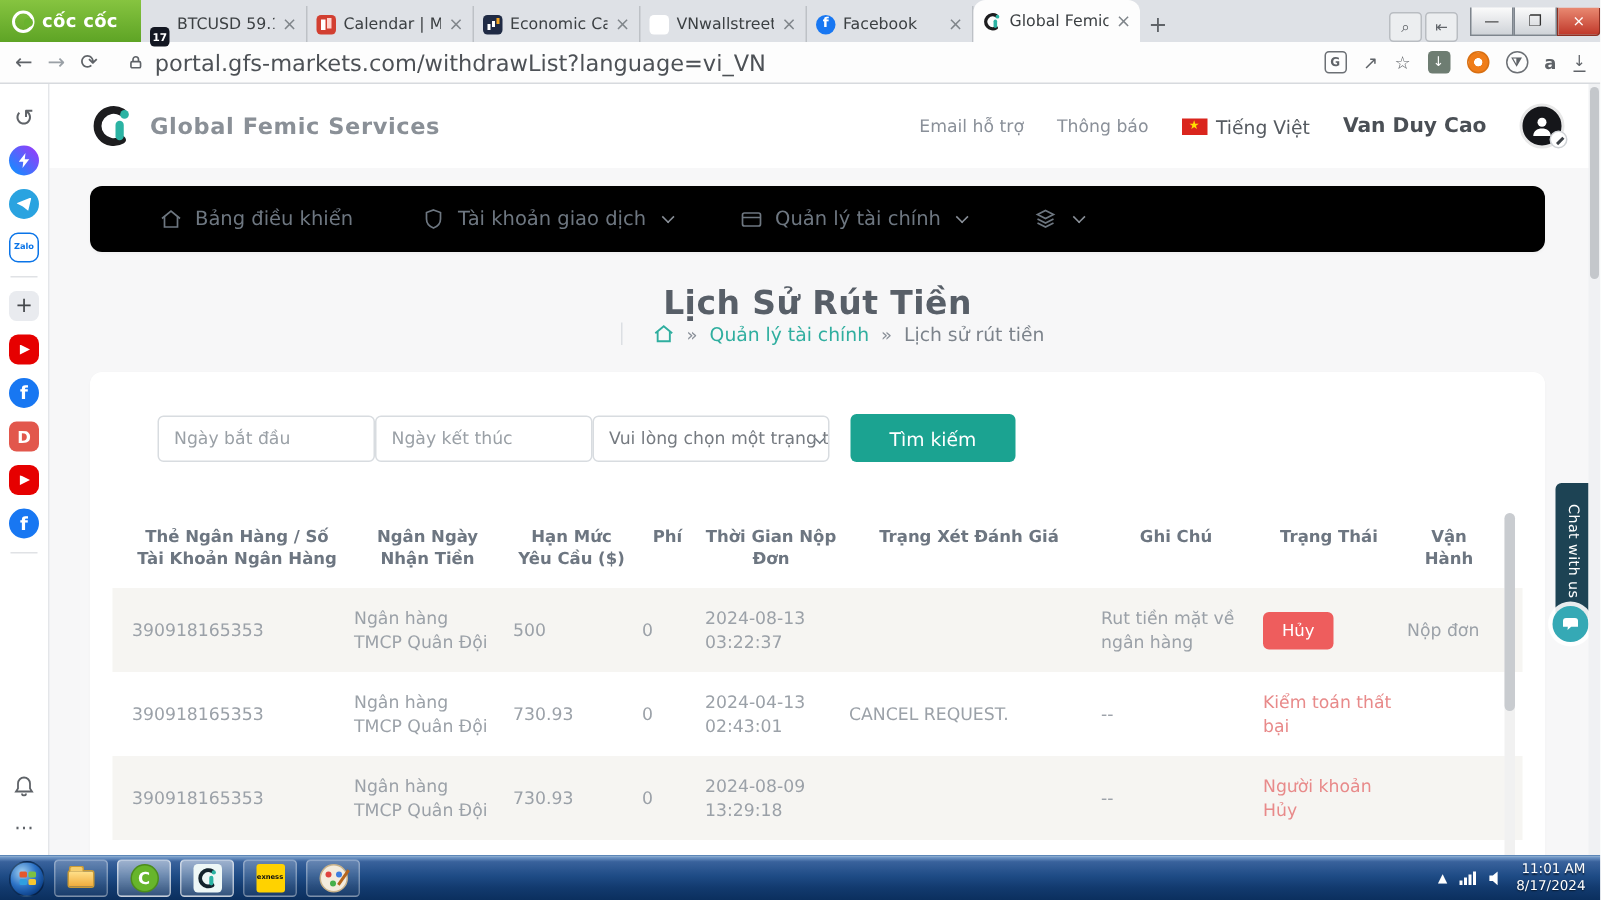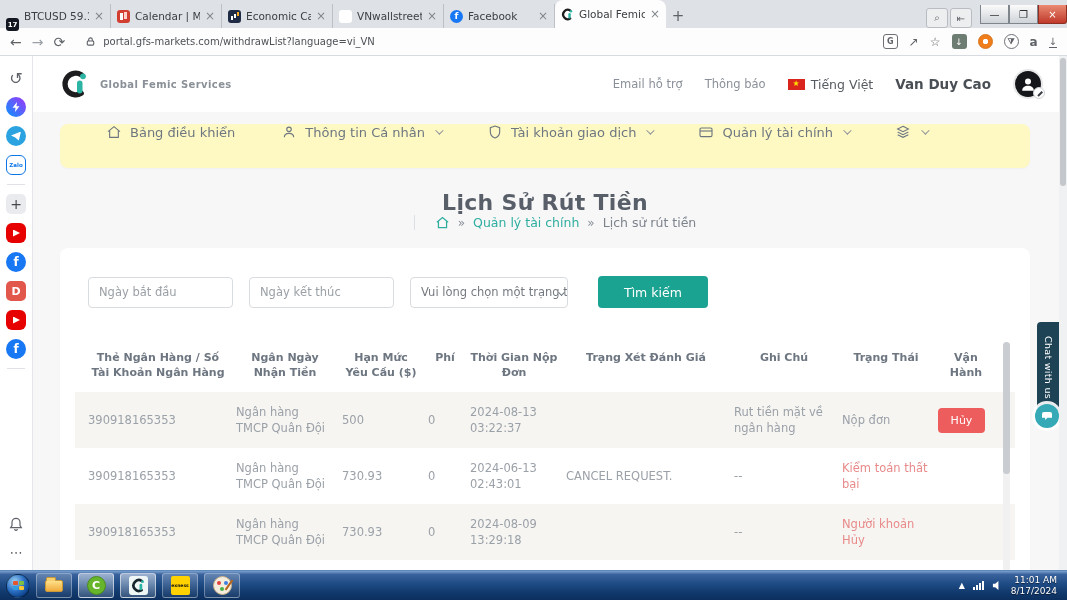--- a/index.html
+++ b/index.html
@@ -30,21 +30,21 @@
   .winbar { display:flex; align-items:flex-start; gap:2px; padding:0 0 0 6px; }
   .chrome-tool { width:22px; height:20px; margin-top:3px; display:flex; align-items:center; justify-content:center; color:#5f6368; border:1px solid #b9bdc2; border-radius:3px; background:#eceef0; font-size:10px; }
   .winbtns { display:flex; margin-left:6px; }
   .winbtn { width:29px; height:19px; border:1px solid #7e858d; border-top:none; display:flex; align-items:center; justify-content:center; font-size:10px; color:#333; background:linear-gradient(#fbfbfb,#cfd3d8); }
   .winbtn.close { background:linear-gradient(#e98a72,#c0392b); color:#fff; border-color:#8d2f22; border-radius:0 0 3px 0; }
 
   
   .urlbar { height:28px; background:#fdfdfd; border-bottom:1px solid #d7dade; display:flex; align-items:center; gap:10px; padding:0 10px; }
   .nav-glyph { color:#5f6368; font-size:14px; line-height:1; }
   .addr { flex:1; display:flex; align-items:center; gap:7px; padding:3px 10px; }
-  .url-text { font-size:10px; color:#4d5156; }
+  .url-text { font-size:15px; color:#4d5156; }
   .bar-icons { display:flex; align-items:center; gap:11px; }
   .mini { font-size:12px; color:#5f6368; line-height:1; }
   .mini-box { width:15px; height:15px; border:1.3px solid #6c7075; border-radius:3px; display:flex; align-items:center; justify-content:center; font-size:8px; font-weight:bold; color:#5f6368; }
   .mini-dl { width:15px; height:15px; border-radius:3px; background:#6e7d72; color:#fff; display:flex; align-items:center; justify-content:center; font-size:9px; }
   .mini-cc { width:15px; height:15px; border-radius:50%; background:radial-gradient(circle at 50% 50%, #fff 28%, #ef7d1a 32%); border:1px solid #d86f12; }
   .dl-tray { border-bottom:1.6px solid #5f6368; padding-bottom:0px; font-size:10px; color:#5f6368; }
 
   
   .viewport { position:relative; height:514px; display:flex; overflow:hidden; background:#f7f7f8; }
 
@@ -63,47 +63,47 @@
   .ic-fb { background:#1877f2; color:#fff; font-weight:bold; font-size:12px; }
   .ic-d { background:#e2574c; border-radius:5px; color:#fff; font-weight:bold; font-size:11px; }
   .rail-div { width:18px; height:1px; background:#e0e2e5; flex:0 0 auto; }
   .rail-spacer { flex:1; }
   .ic-dots { color:#5f6368; font-size:13px; }
 
   
   .page { position:relative; flex:1; overflow:hidden; }
   .site-header { height:56px; background:#fff; display:flex; align-items:center; padding:0 24px 0 27px; }
   .logo { display:flex; align-items:center; gap:10px; }
-  .logo-name { font-size:10px; font-weight:bold; color:#8a9097; letter-spacing:.4px; }
+  .logo-name { font-size:15px; font-weight:bold; color:#8a9097; letter-spacing:.4px; }
   .sh-right { margin-left:auto; display:flex; align-items:center; gap:22px; }
   .sh-link { font-size:11.5px; color:#8a9099; }
   .lang { display:flex; align-items:center; gap:6px; font-size:12.5px; color:#565b61; }
   .flag { width:17px; height:11px; background:#da251d; display:flex; align-items:center; justify-content:center; color:#ffdf00; font-size:8px; line-height:1; }
   .username { font-size:13.5px; font-weight:bold; color:#4a4f55; }
   .avatar { width:30px; height:30px; border-radius:50%; background:#15161a; border:2px solid #e8e8e8; position:relative; display:flex; align-items:center; justify-content:center; }
   .avatar svg { width:20px; height:20px; }
   .avatar-edit { position:absolute; right:-4px; bottom:-2px; width:12px; height:12px; border-radius:50%; background:#fff; border:1px solid #cfd2d6; }
   .avatar-edit::after { content:""; position:absolute; left:2.5px; top:5px; width:6px; height:1.6px; background:#3a3f45; transform:rotate(-45deg); }
 
   .page-body { padding:12px 37px 0 27px; }
-  .menu { background:#fef9c3; border-radius:8px; height:44px; display:flex; align-items:flex-start; gap:46px; padding:0 46px; box-shadow:0 1px 2px rgba(0,0,0,.03); }
+  .menu { background:#000000; border-radius:8px; height:44px; display:flex; align-items:center; gap:46px; padding:0 46px; box-shadow:0 1px 2px rgba(0,0,0,.03); }
   .menu-item { display:flex; align-items:center; gap:8px; color:#6e7781; font-size:13px; }
   .menu-item svg { width:16px; height:16px; }
   .chev { width:6px; height:6px; border-right:1.6px solid #8a9099; border-bottom:1.6px solid #8a9099; transform:rotate(45deg) translateY(-2px); margin-left:2px; }
 
   .title-row { display:flex; align-items:center; margin:22px 0 0 0;flex-direction:column; }
   .page-title { font-size:22px; font-weight:600; color:#585f68; letter-spacing:.3px; }
   .crumbs { display:flex; align-items:center; gap:8px; margin-left:20px; padding-left:20px; border-left:1px solid #dcdfe3; font-size:12.5px; }
   .crumb-link { color:#2fae9f; }
   .crumb-sep { color:#8a9099; font-size:12px; }
   .crumb-cur { color:#7c838b; }
   .crumbs svg { width:15px; height:15px; }
 
   .card { position:relative; background:#fff; border-radius:8px; margin-top:18px; padding:28px 15px 0; height:400px; box-shadow:0 1px 2px rgba(0,0,0,.03); }
-  .filters { display:flex; align-items:center; gap:16px; margin-left:13px; }
+  .filters { display:flex; align-items:center; gap:0; margin-left:30px; }
   .f-input { width:145px; height:31px; border:1px solid #d8dce0; border-radius:4px; padding:0 10px; font-size:11.5px; color:#4d5156; font-family:inherit; }
   .f-input::placeholder { color:#9aa0a6; }
   .f-select { width:158px; height:31px; border:1px solid #d8dce0; border-radius:4px; padding:0 13px 0 10px; font-size:11.5px; color:#757a80; display:flex; align-items:center; position:relative; overflow:hidden; white-space:nowrap; }
   .f-select .sel-caret { position:absolute; right:3px; top:12px; width:5px; height:5px; border-right:1.4px solid #6e7781; border-bottom:1.4px solid #6e7781; transform:rotate(45deg); background:#fff; }
   .btn-search { margin-left:14px; height:32px; padding:0 26px; background:#1ba391; color:#fff; border:none; border-radius:4px; font-size:12.5px; font-family:inherit; }
 
   .thead, .trow { display:grid; grid-template-columns:148px 106px 86px 42px 96px 168px 108px 96px 64px; padding:0 13px; }
   .thead { margin-top:34px; }
   .th { font-size:11px; font-weight:bold; color:#6d7681; line-height:15px; padding:8px 8px 12px 0;text-align:center; }
   .trow { align-items:center; }
@@ -143,20 +143,24 @@
   .bars { display:flex; align-items:flex-end; gap:1px; }
   .bars span { width:2px; background:#fff; }
   .clock { text-align:right; color:#fff; font-size:9px; line-height:11px; text-shadow:0 1px 1px rgba(0,0,0,.6); }
 </style>
 </head>
 <body>
 
 <div class="screen">
 
   <div class="tabbar">
+    <div class="brand">
+      <span class="brand-logo"></span>
+      <span class="brand-name">cốc cốc</span>
+    </div>
     <div class="tabs">
       <div class="tab">
         <span class="favicon fav-tv">17</span>
         <span class="tab-title">BTCUSD 59.140</span>
         <span class="tab-close">×</span>
       </div>
       <div class="tab">
         <span class="favicon fav-metal"></span>
         <span class="tab-title">Calendar | Metal</span>
         <span class="tab-close">×</span>
@@ -300,28 +304,20 @@
         <nav class="menu">
           <span class="menu-item">
             <svg viewBox="0 0 24 24" fill="none" stroke="#6e7781" stroke-width="1.7">
                 <path d="M3 11.5 12 4l9 7.5"></path>
                 <path d="M5.5 9.8V20h13V9.8"></path>
               </svg>
             <span>Bảng điều khiển</span>
           </span>
           <span class="menu-item">
             <svg viewBox="0 0 24 24" fill="none" stroke="#6e7781" stroke-width="1.7">
-                <circle cx="12" cy="8" r="3.4"></circle>
-                <path d="M5 20c0-3.8 3.1-6 7-6s7 2.2 7 6"></path>
-              </svg>
-            <span>Thông tin Cá nhân</span>
-            <span class="chev"></span>
-          </span>
-          <span class="menu-item">
-            <svg viewBox="0 0 24 24" fill="none" stroke="#6e7781" stroke-width="1.7">
                 <path d="M12 3l7 2.5V12c0 4.5-3 7.5-7 9-4-1.5-7-4.5-7-9V5.5z"></path>
               </svg>
             <span>Tài khoản giao dịch</span>
             <span class="chev"></span>
           </span>
           <span class="menu-item">
             <svg viewBox="0 0 24 24" fill="none" stroke="#6e7781" stroke-width="1.7">
                 <rect x="3" y="6" width="18" height="13" rx="2"></rect>
                 <path d="M3 10.5h18"></path>
               </svg>
@@ -377,32 +373,32 @@
           </div>
 
           <div class="trow alt">
             <div class="td">390918165353</div>
             <div class="td">Ngân hàng TMCP Quân Đội</div>
             <div class="td">500</div>
             <div class="td">0</div>
             <div class="td">2024-08-13 03:22:37</div>
             <div class="td"></div>
             <div class="td">Rut tiền mặt về ngân hàng</div>
-            <div class="td">Nộp đơn</div>
             <div class="td">
               <button class="btn-danger">Hủy</button>
             </div>
+            <div class="td">Nộp đơn</div>
           </div>
 
           <div class="trow">
             <div class="td">390918165353</div>
             <div class="td">Ngân hàng TMCP Quân Đội</div>
             <div class="td">730.93</div>
             <div class="td">0</div>
-            <div class="td">2024-06-13 02:43:01</div>
+            <div class="td">2024-04-13 02:43:01</div>
             <div class="td">CANCEL REQUEST.</div>
             <div class="td">--</div>
             <div class="td red">Kiểm toán thất bại</div>
             <div class="td"></div>
           </div>
 
           <div class="trow alt">
             <div class="td">390918165353</div>
             <div class="td">Ngân hàng TMCP Quân Đội</div>
             <div class="td">730.93</div>

